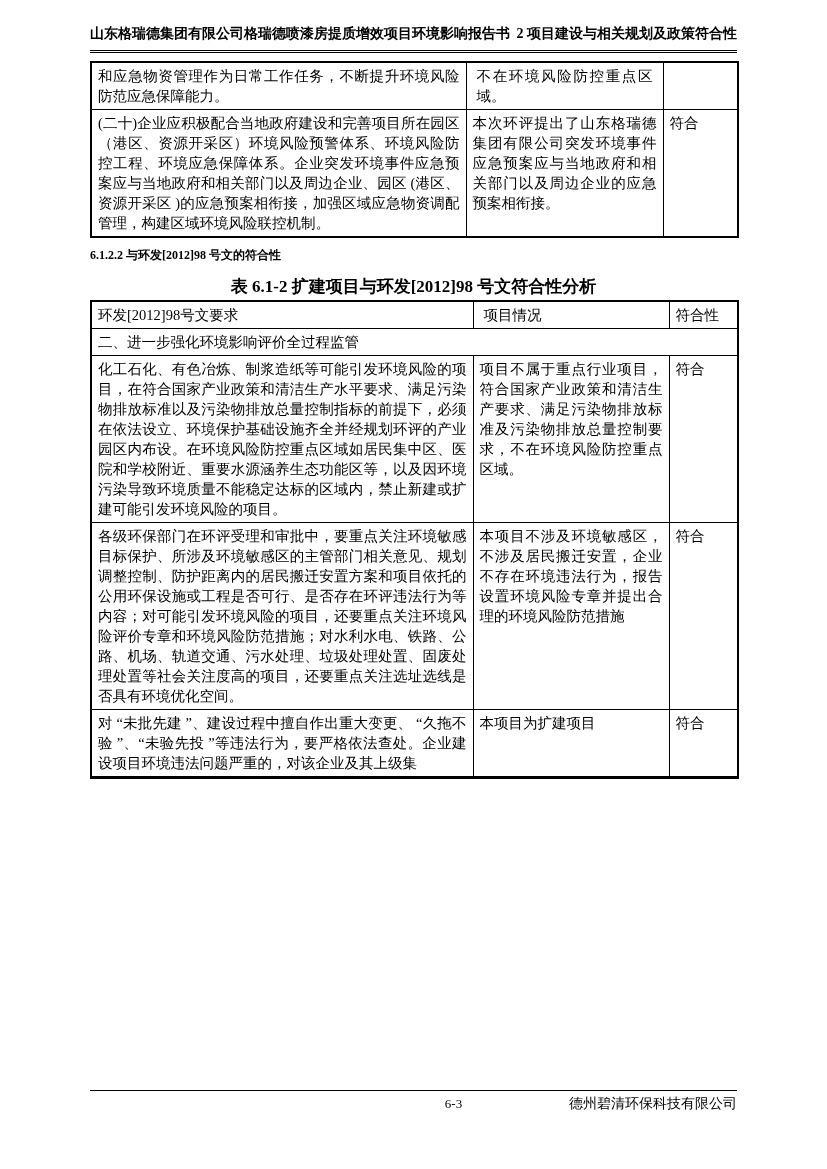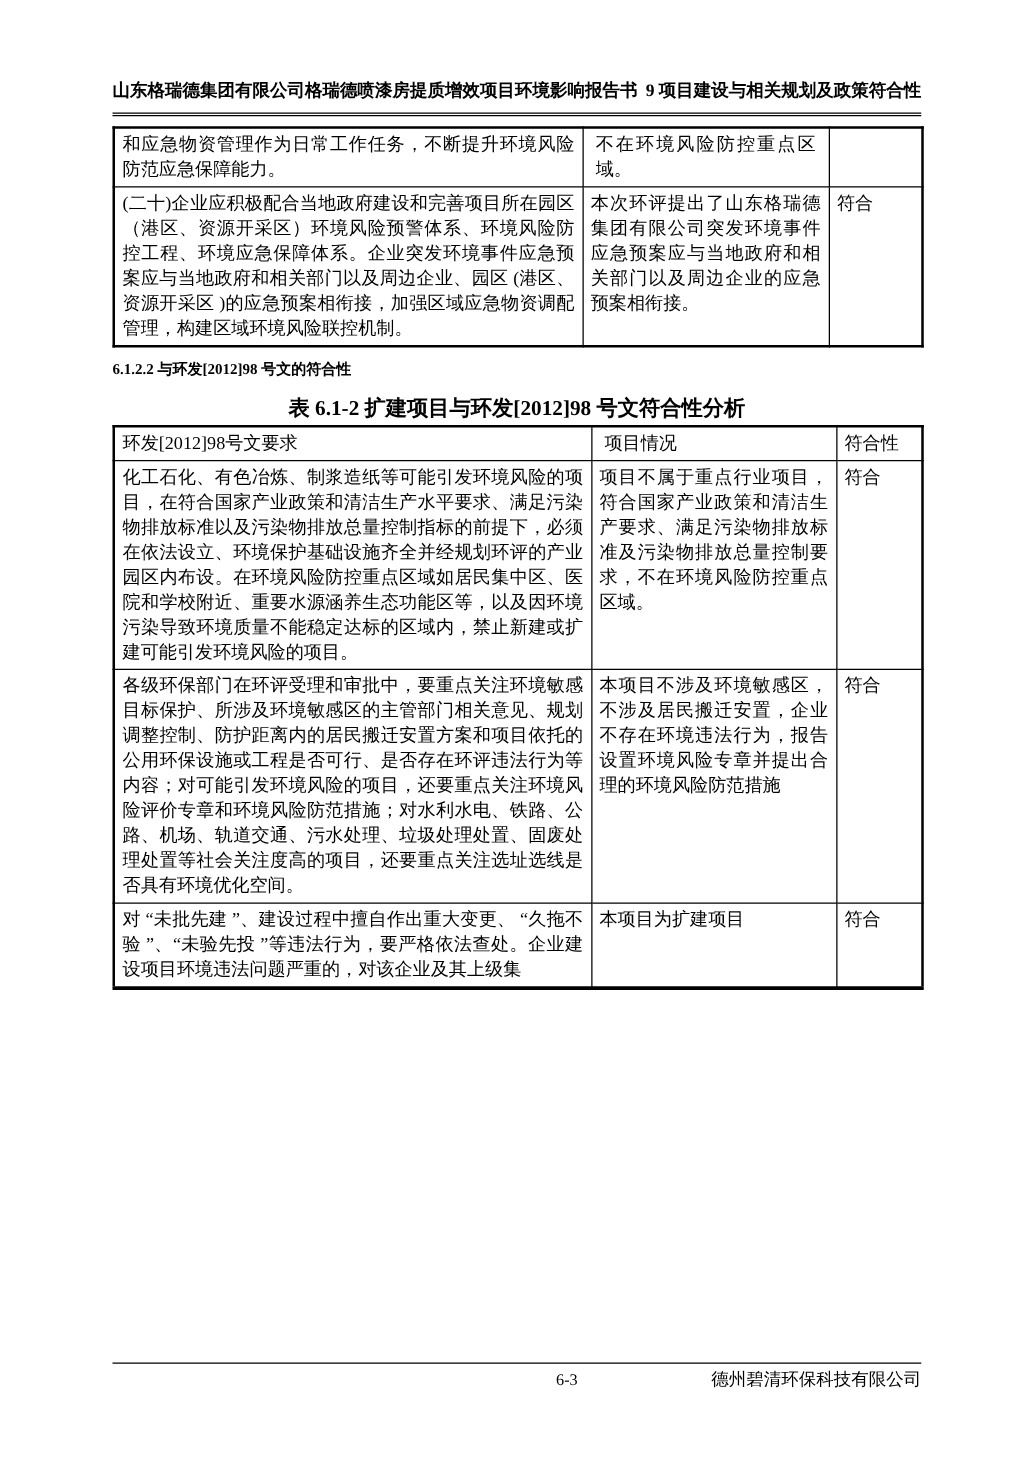--- a/index.html
+++ b/index.html
@@ -11,21 +11,21 @@
     background:#ffffff;
     color:#000;
     font-family:"Liberation Serif","DejaVu Serif",serif;
     overflow:hidden;
   }
   .content { padding:0 90px; }
 
   
   .header {
     display:flex; justify-content:space-between; align-items:flex-end;
-    padding-top:64px; padding-bottom:6px;
+    padding-top:24px; padding-bottom:6px;
     border-bottom:3px double #000;
     font-size:14px; font-weight:bold; line-height:20px;
     white-space:nowrap;
   }
 
   
   table { border-collapse:collapse; width:647px; table-layout:fixed;border-radius:29px; }
   table.doc-table { border:2px solid #000; margin-top:8px; }
   table.doc-table td {
     border:1px solid #000;
@@ -74,21 +74,21 @@
   }
 </style>
 </head>
 <body>
 
 <div class="page">
   <div class="content">
 
     <div class="header">
       <span>山东格瑞德集团有限公司格瑞德喷漆房提质增效项目环境影响报告书</span>
-      <span>9 项目建设与相关规划及政策符合性</span>
+      <span>2 项目建设与相关规划及政策符合性</span>
     </div>
 
     <table class="doc-table t1">
       <colgroup>
           <col style="width:375px">
           <col style="width:197px">
           <col style="width:75px">
         </colgroup>
       <tbody>
         <tr>
@@ -116,20 +116,23 @@
           <col style="width:196px">
           <col style="width:69px">
         </colgroup>
       <tbody>
         <tr>
           <td class="cell-header">环发[2012]98号文要求</td>
           <td class="cell-header" style="padding-left:10px;">项目情况</td>
           <td class="cell-compliance">符合性</td>
         </tr>
         <tr>
+          <td colspan="3">二、进一步强化环境影响评价全过程监管</td>
+        </tr>
+        <tr>
           <td>化工石化、有色冶炼、制浆造纸等可能引发环境风险的项目，在符合国家产业政策和清洁生产水平要求、满足污染物排放标准以及污染物排放总量控制指标的前提下，必须在依法设立、环境保护基础设施齐全并经规划环评的产业园区内布设。在环境风险防控重点区域如居民集中区、医院和学校附近、重要水源涵养生态功能区等，以及因环境污染导致环境质量不能稳定达标的区域内，禁止新建或扩建可能引发环境风险的项目。</td>
           <td class="cell-mid">项目不属于重点行业项目，符合国家产业政策和清洁生产要求、满足污染物排放标准及污染物排放总量控制要求，不在环境风险防控重点区域。</td>
           <td class="cell-compliance">符合</td>
         </tr>
         <tr>
           <td>各级环保部门在环评受理和审批中，要重点关注环境敏感目标保护、所涉及环境敏感区的主管部门相关意见、规划调整控制、防护距离内的居民搬迁安置方案和项目依托的公用环保设施或工程是否可行、是否存在环评违法行为等内容；对可能引发环境风险的项目，还要重点关注环境风险评价专章和环境风险防范措施；对水利水电、铁路、公路、机场、轨道交通、污水处理、垃圾处理处置、固废处理处置等社会关注度高的项目，还要重点关注选址选线是否具有环境优化空间。</td>
           <td class="cell-mid">本项目不涉及环境敏感区，不涉及居民搬迁安置，企业不存在环境违法行为，报告设置环境风险专章并提出合理的环境风险防范措施</td>
           <td class="cell-compliance">符合</td>
         </tr>
         <tr>

